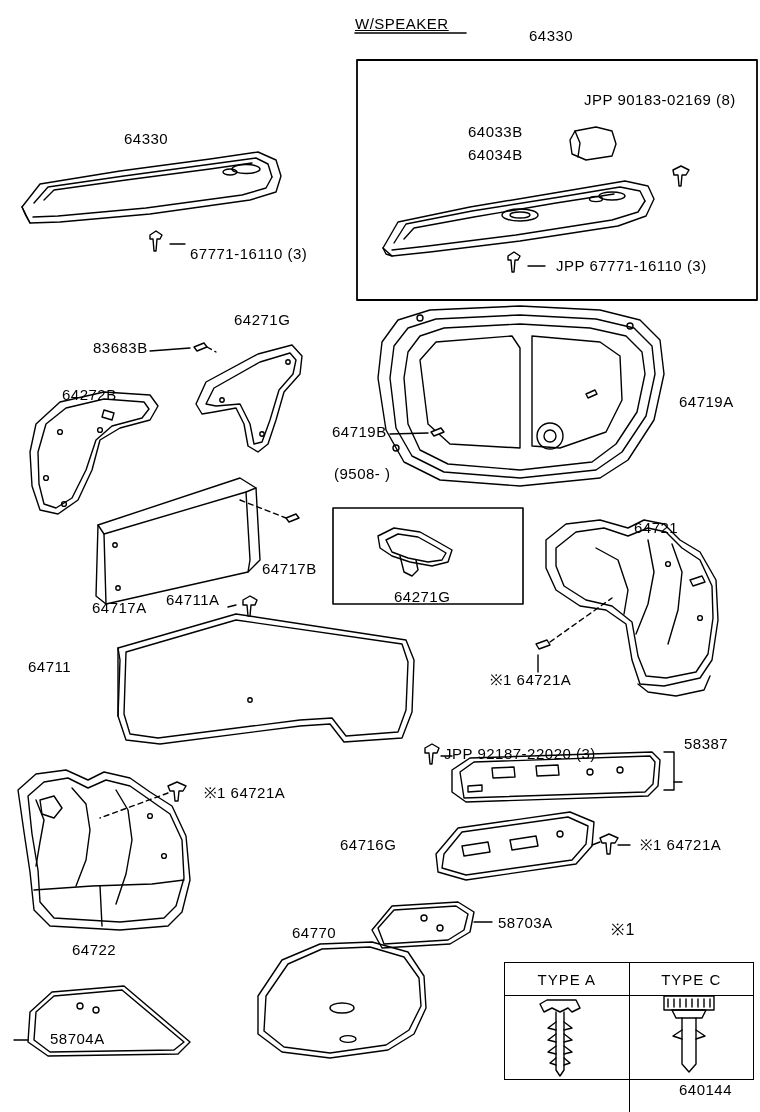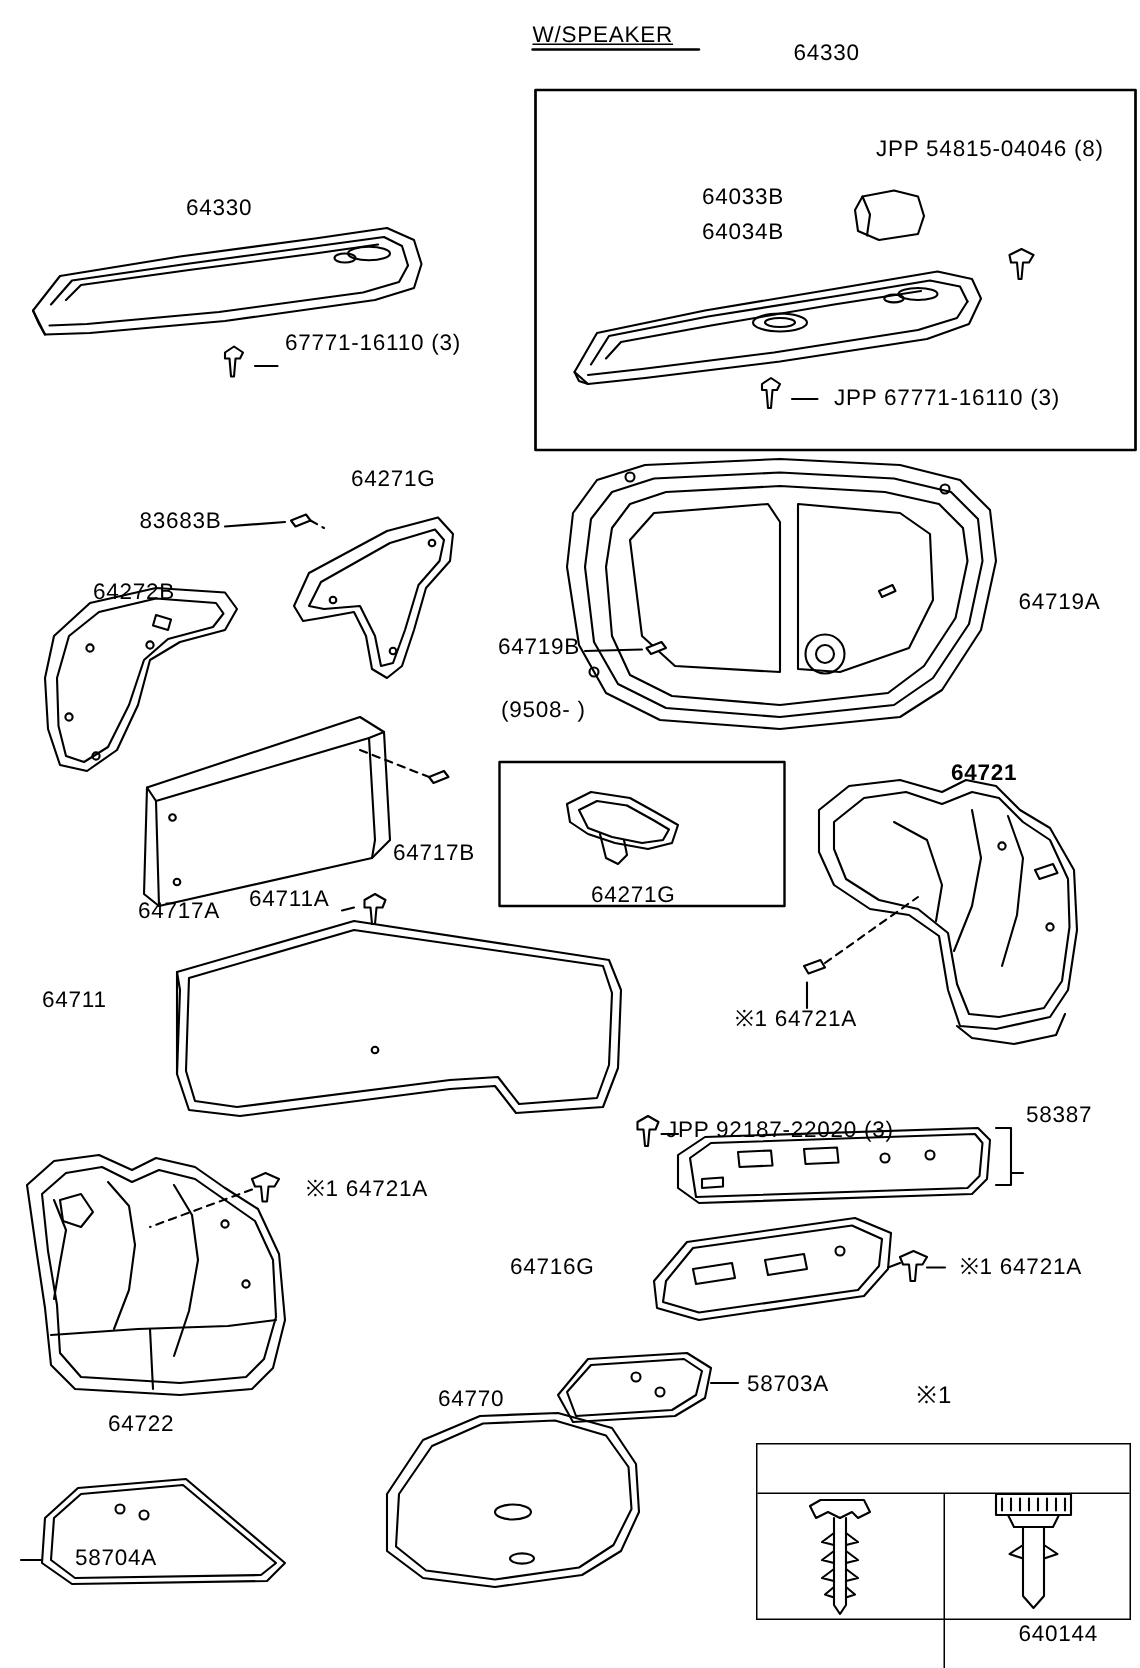--- a/index.html
+++ b/index.html
@@ -247,41 +247,41 @@
       <path d="M672,1010 L706,1010 L702,1018 L676,1018 Z"></path>
       <path d="M682,1018 L682,1064 L689,1072 L696,1064 L696,1018"></path>
       <path d="M682,1030 l-9,6 l9,3 M696,1030 l9,6 l-9,3"></path>
     </g>
   </svg>
 
   <div class="lbl ul" style="left:355px;top:16px;">W/SPEAKER</div>
 
   <div class="lbl" style="left:529px;top:28px;">64330</div>
   <div class="lbl" style="left:124px;top:131px;">64330</div>
-  <div class="lbl" style="left:190px;top:221px;">67771-16110 (3)</div>
-
-  <div class="lbl" style="left:584px;top:92px;">JPP 54815-04046 (8)</div>
+  <div class="lbl" style="left:190px;top:246px;">67771-16110 (3)</div>
+
+  <div class="lbl" style="left:584px;top:92px;">JPP 90183-02169 (8)</div>
   <div class="lbl" style="left:468px;top:124px;">64033B</div>
   <div class="lbl" style="left:468px;top:147px;">64034B</div>
   <div class="lbl" style="left:556px;top:258px;">JPP 67771-16110 (3)</div>
 
   <div class="lbl" style="left:93px;top:340px;">83683B</div>
   <div class="lbl" style="left:234px;top:312px;">64271G</div>
   <div class="lbl" style="left:62px;top:387px;">64272B</div>
 
   <div class="lbl" style="left:679px;top:394px;">64719A</div>
   <div class="lbl" style="left:332px;top:424px;">64719B</div>
 
   <div class="lbl" style="left:262px;top:561px;">64717B</div>
   <div class="lbl" style="left:92px;top:600px;">64717A</div>
 
   <div class="lbl big" style="left:334px;top:466px;">(9508-        )</div>
   <div class="lbl" style="left:394px;top:589px;">64271G</div>
 
-  <div class="lbl" style="left:634px;top:508px;font-weight:bold;">64721</div>
+  <div class="lbl" style="left:634px;top:520px;">64721</div>
 
   <div class="lbl" style="left:166px;top:592px;">64711A</div>
   <div class="lbl" style="left:28px;top:659px;">64711</div>
 
   <div class="lbl" style="left:490px;top:672px;">※1 64721A</div>
 
   <div class="lbl" style="left:444px;top:746px;">JPP  92187-22020 (3)</div>
   <div class="lbl" style="left:684px;top:736px;">58387</div>
 
   <div class="lbl" style="left:204px;top:785px;">※1 64721A</div>
@@ -290,20 +290,22 @@
 
   <div class="lbl" style="left:498px;top:915px;">58703A</div>
   <div class="lbl" style="left:292px;top:925px;">64770</div>
   <div class="lbl" style="left:72px;top:942px;">64722</div>
   <div class="lbl" style="left:50px;top:1031px;">58704A</div>
 
   <div class="footnum" style="left:611px;top:918px;">※1</div>
 
   <div class="tbl" style="left:504px;top:962px;width:250px;height:118px;">
     <div class="hdrrow hdrline">
+      <div class="cell divider">TYPE A</div>
+      <div class="cell">TYPE C</div>
     </div>
     <div class="bodyrow">
       <div class="cell divider"></div>
       <div class="cell"></div>
     </div>
   </div>
 
   <div class="lbl big" style="left:679px;top:1082px;">640144</div>
 
 </div>

